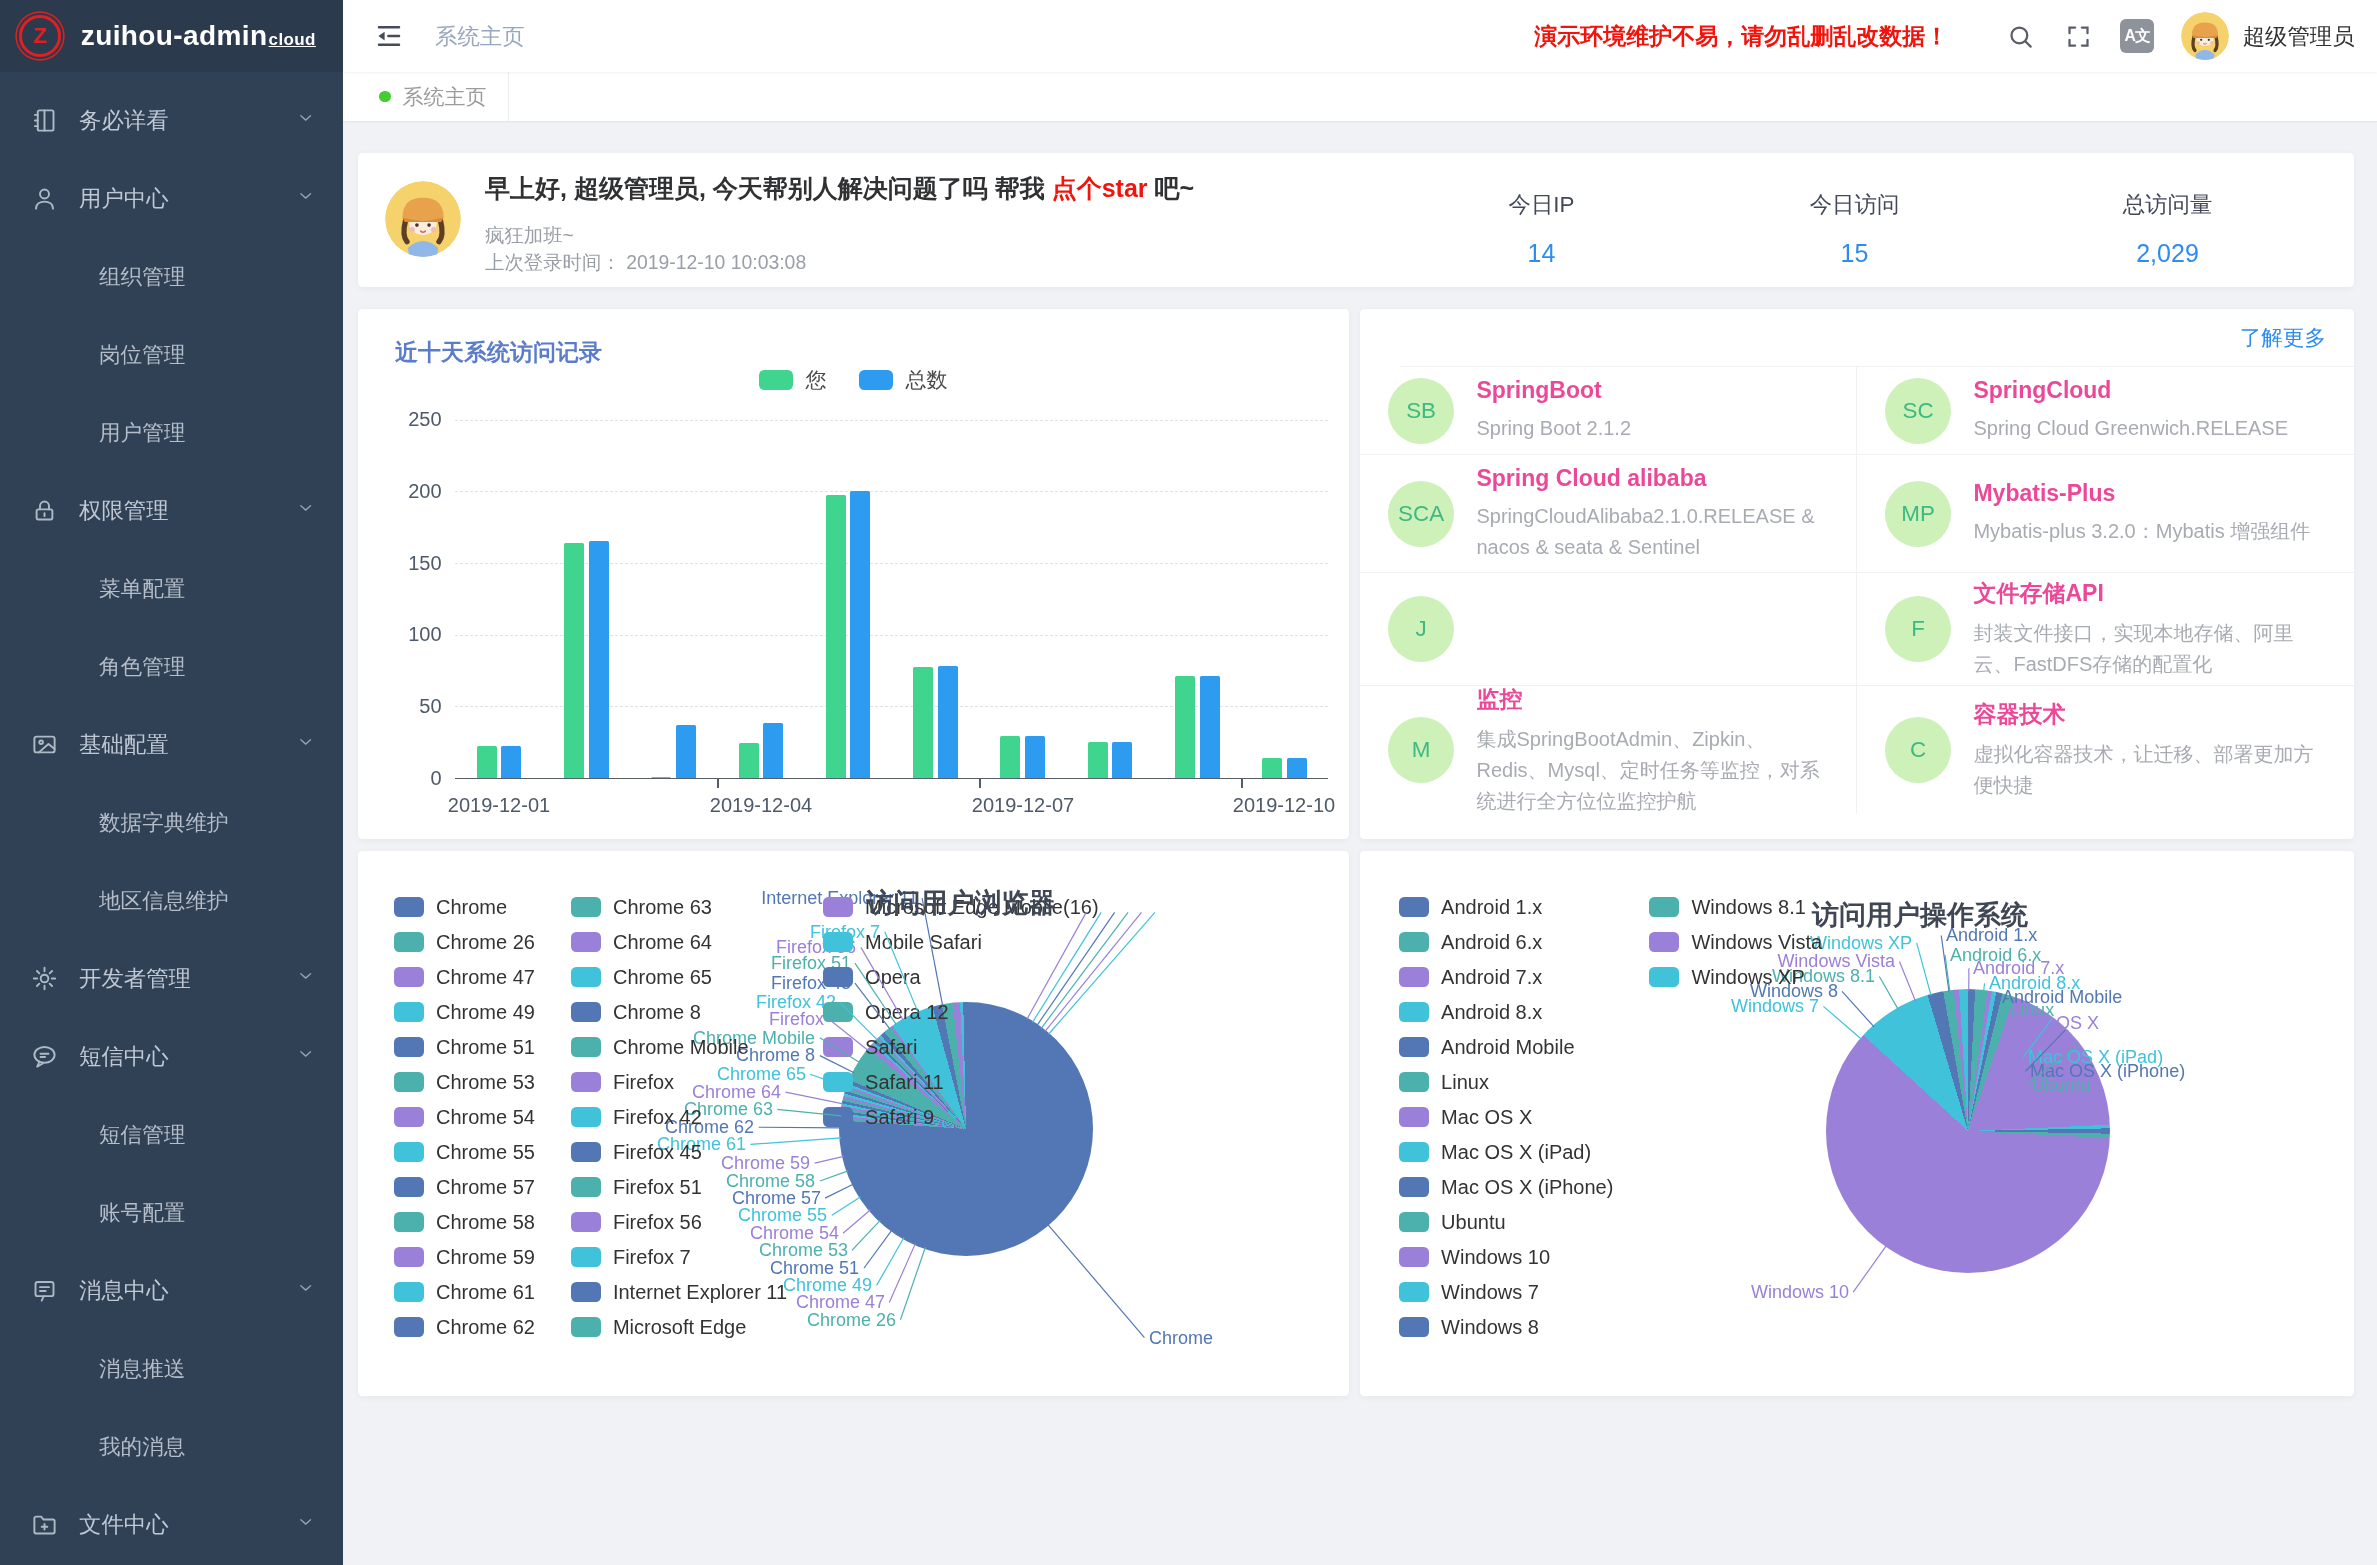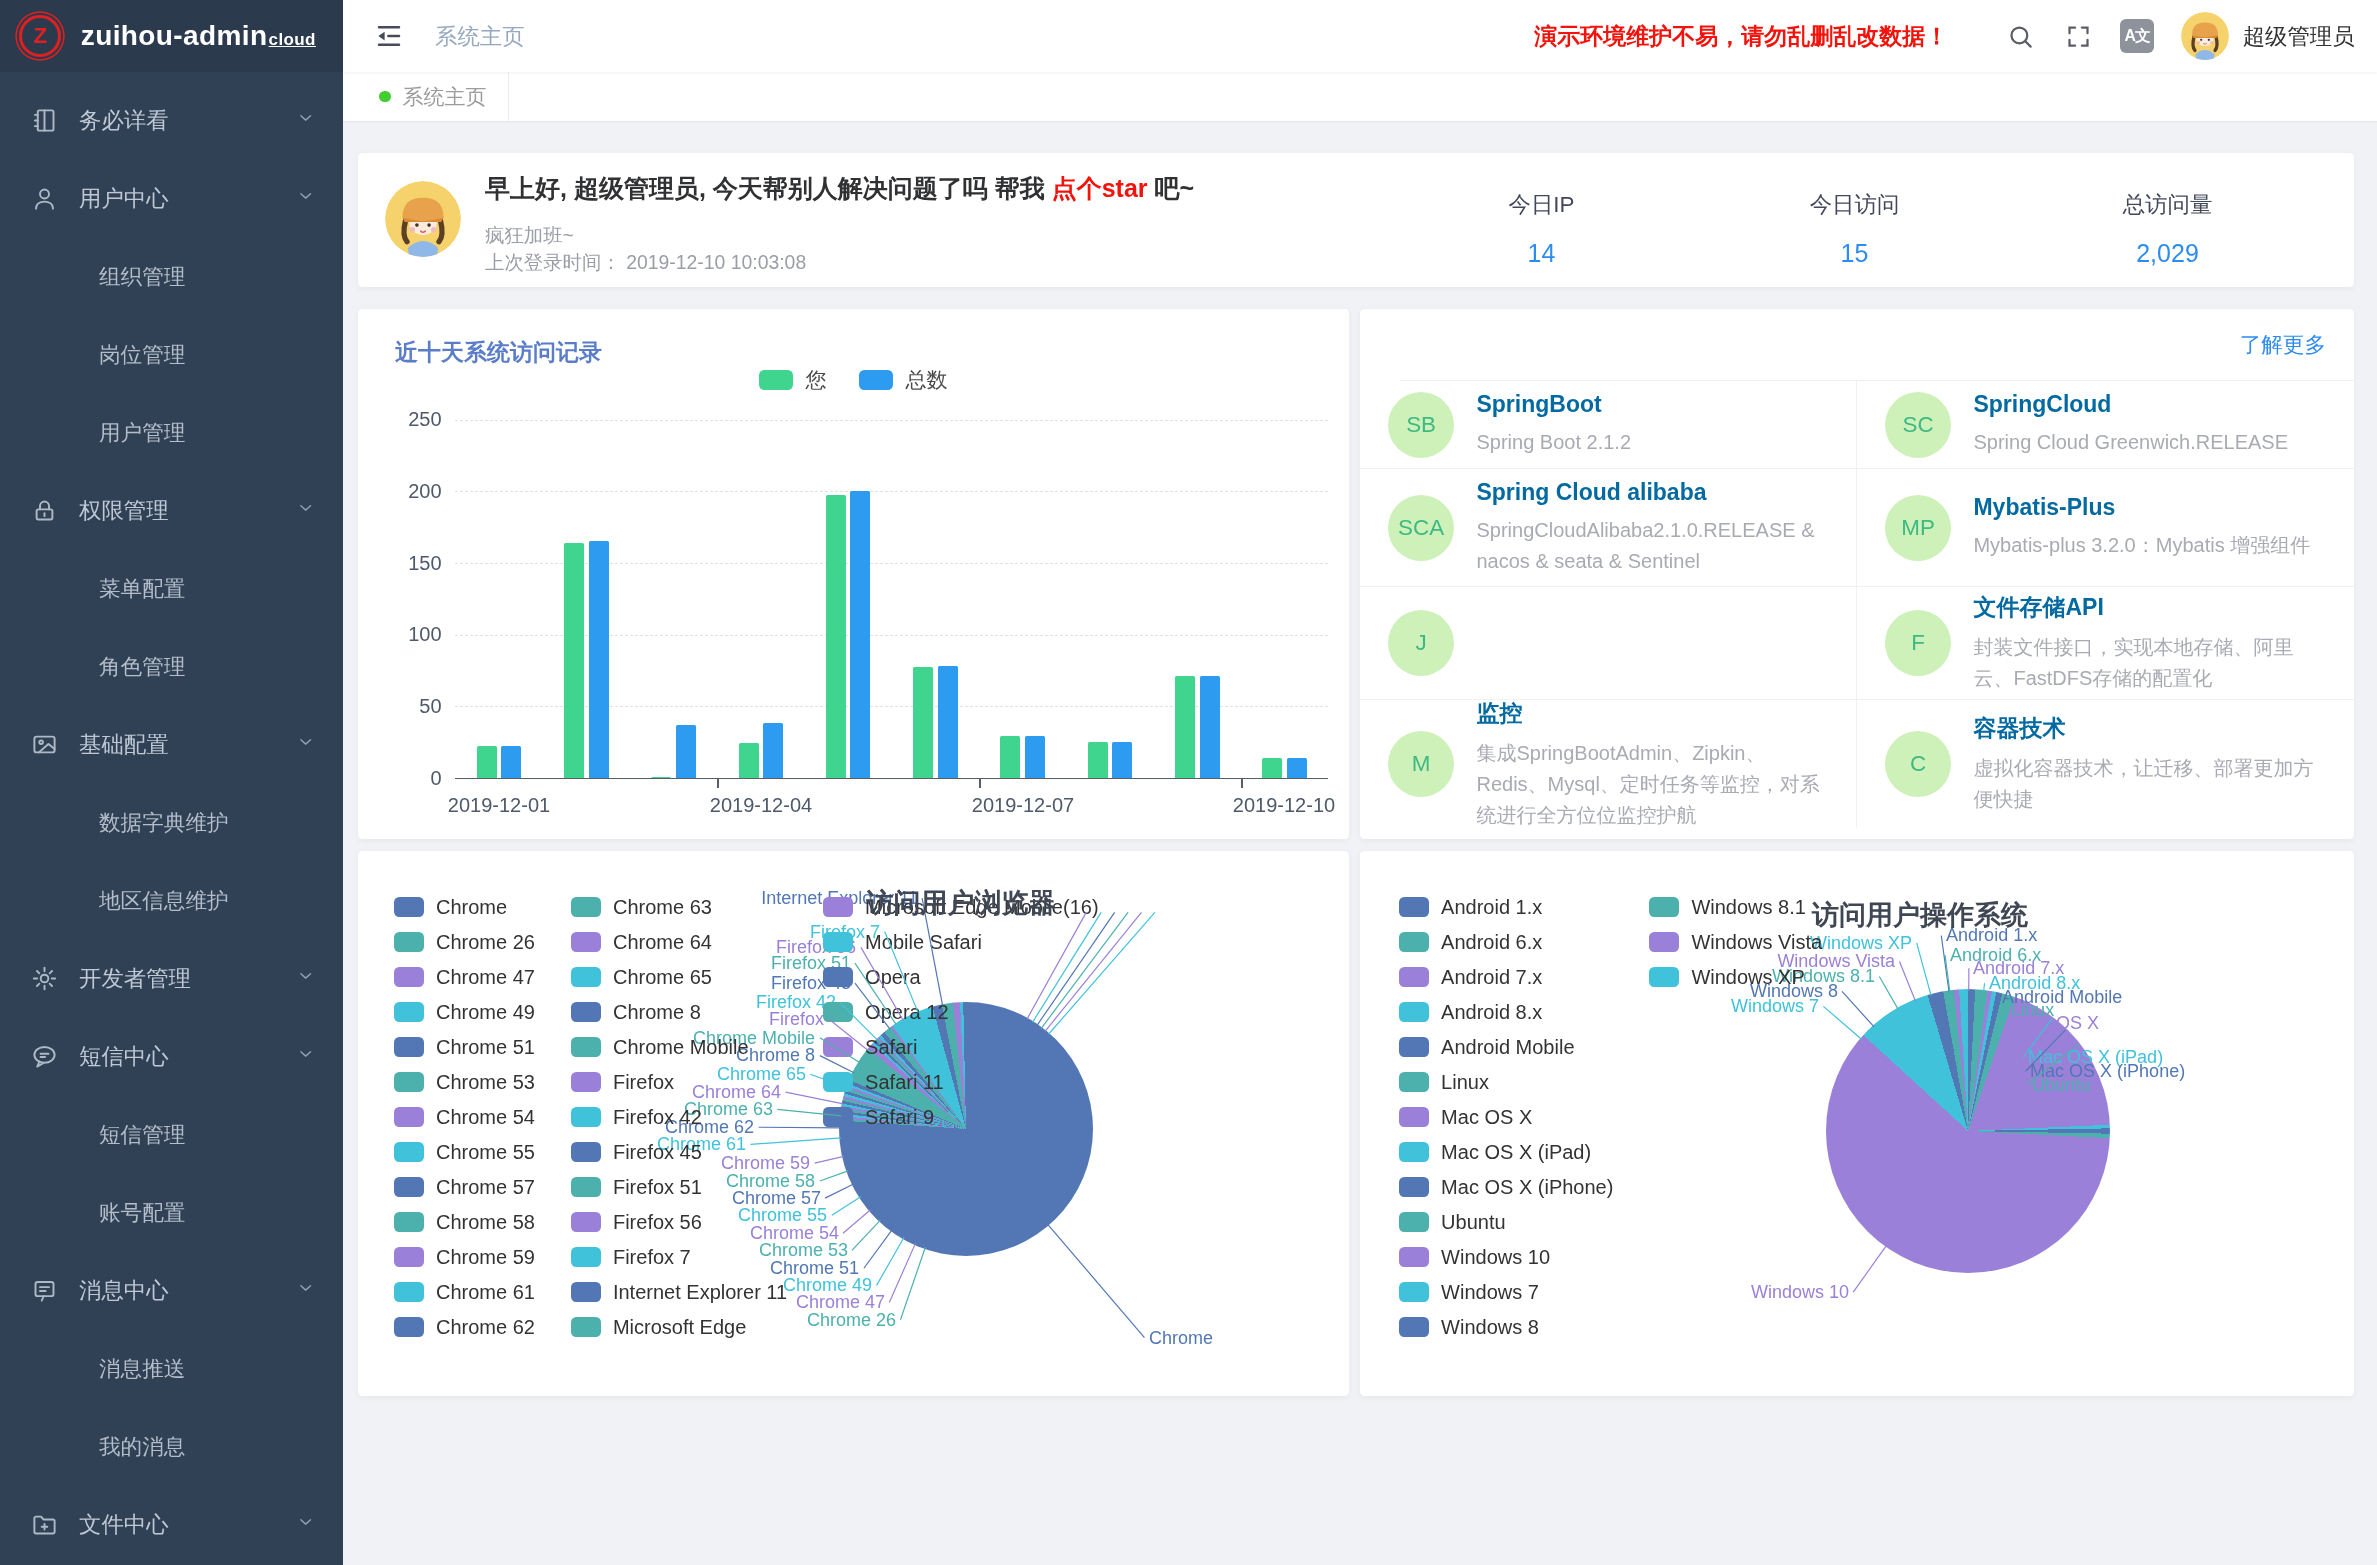--- a/index.html
+++ b/index.html
@@ -86,31 +86,31 @@
   .baseline { position:absolute; left:0; right:0; bottom:0; height:1.5px; background:#565d66;}
   .grid { position:absolute; left:0; right:0; height:0; border-top:1.5px dashed #dfe1e6; }
   .ylab { position:absolute; right:calc(100% + 13.4px); width:67px; text-align:right;
      font-size:20px; color:#4e5969; }
   .bar { position:absolute; bottom:0; width:20px; border-radius:1.5px 1.5px 0 0; }
   .xtick { position:absolute; bottom:-9px; width:1.5px; height:9px; background:#565d66; }
   .xlab { position:absolute; top:calc(100% + 15px); width:164px; margin-left:-82px; text-align:center;
      font-size:20px; color:#4e5969; }
 
   
-  .tc-head { height:72px; display:flex; align-items:center; justify-content:flex-end;
+  .tc-head { height:58px; display:flex; align-items:center; justify-content:flex-end;
      padding-right:28px; border-bottom:0.7px solid #f0f1f3;margin-left:40px; }
   .more { font-size:21.6px; color:#2d8cf0; cursor:pointer; }
   .tgrid { display:grid; grid-template-columns:1fr 1fr; grid-template-rows:88px 118px 113px 128px; }
   .tcell { display:flex; align-items:center; padding:7.5px 25px 7.5px 28px; border-bottom:0.7px solid #f0f1f3;}
   .tcell.colL { border-right:0.7px solid #f0f1f3; }
   .tcell:nth-last-child(-n+2){ border-bottom:none; }
   .tava { width:66px; height:66px; border-radius:50%; background:#cdf1b8; color:#3eb983;
     font-size:22.4px; display:flex; align-items:center; justify-content:center; flex:none;}
   .tinfo { margin-left:22.4px; }
-  .ttitle { font-size:23px; font-weight:bold; color:#0369a1; }
+  .ttitle { font-size:23px; font-weight:bold; color:#ec4899; }
   .tdesc { font-size:20px; color:#a8abb2; margin-top:9px; line-height:1.55; max-width:395px;}
 
   
   .pie-card { overflow:hidden; }
   .plegend { position:absolute; display:grid; grid-auto-flow:column;
      grid-template-rows:repeat(13,35px); column-gap:36px; z-index:30;}
   .li { display:flex; align-items:center; cursor:pointer; }
   .li .sw { width:30px; height:19.4px; border-radius:5.2px; margin-right:12px; flex:none;}
   .li span { font-size:20px; color:#333; white-space:nowrap; }
   .pie { position:absolute; border-radius:50%; z-index:10;}

